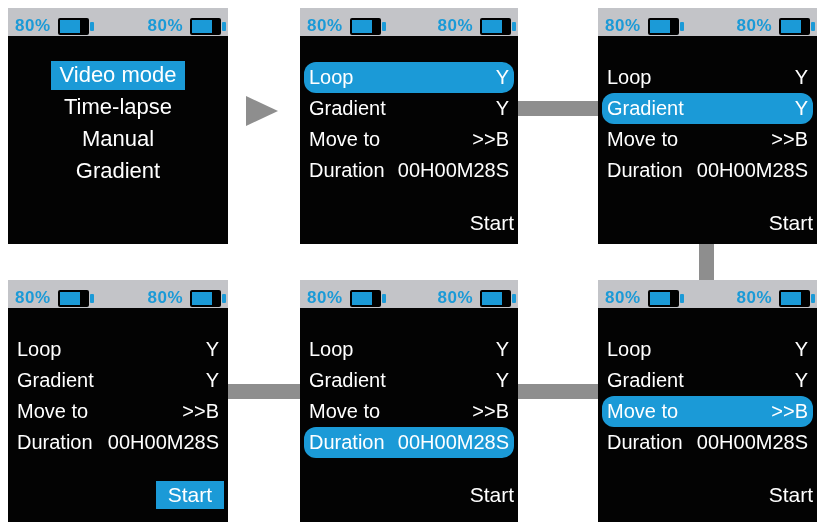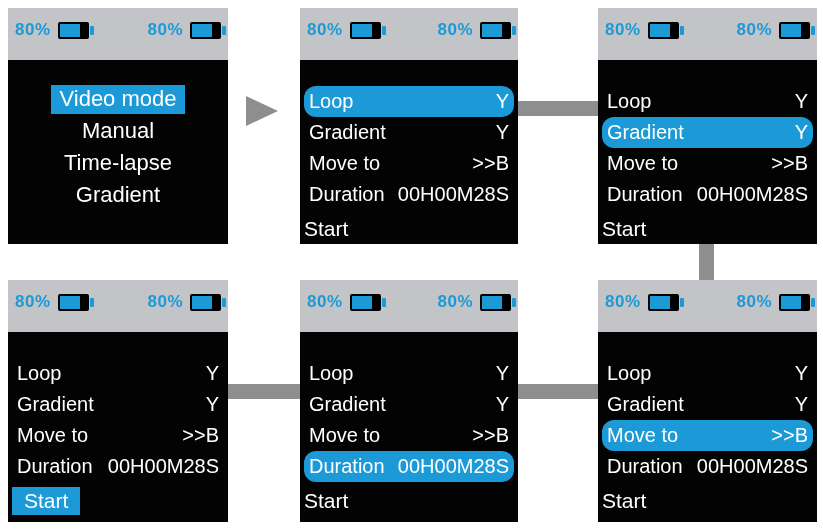--- a/index.html
+++ b/index.html
@@ -12,38 +12,38 @@
 
   
   .connector{position:absolute;background:var(--connector);z-index:1;}
   .flow-arrow{position:absolute;width:0;height:0;z-index:1;
     border-top:15px solid transparent;border-bottom:15px solid transparent;
     border-left:32px solid var(--connector);}
 
   
   .screen{position:absolute;background:var(--screen-bg);z-index:2;}
   .screen-header{height:28px;background:var(--header-bg);display:flex;
-    align-items:flex-start;justify-content:space-between;padding:12px 7px;}
+    align-items:flex-end;justify-content:space-between;padding:0 7px;}
   .batt{display:flex;align-items:center;gap:7px;}
   .batt-label{color:var(--accent);font-size:17px;font-weight:700;letter-spacing:0.5px;}
   .batt-icon{position:relative;width:31px;height:17px;background:#000;border-radius:2px;}
   .batt-fill{position:absolute;left:2px;top:2px;width:20px;height:13px;background:var(--accent);}
   .batt-nub{position:absolute;right:-5px;top:4px;width:4px;height:9px;background:var(--accent);border-radius:1px;}
 
   
   .mode-items{padding-top:24px;text-align:center;color:var(--text);font-size:22px;}
   .mode-item{height:32px;line-height:30px;}
   .mode-item .hl{background:var(--accent);padding:1px 8px 3px;}
 
   
   .rows{padding:26px 4px 0;}
   .row{display:flex;justify-content:space-between;align-items:center;height:31px;
     padding:0 5px;color:var(--text);font-size:20px;border-radius:12px;}
   .row.selected{background:var(--accent);}
-  .start-row{margin-top:5px;text-align:left;color:var(--text);font-size:21px;height:28px;line-height:28px;}
+  .start-row{margin-top:23px;text-align:right;color:var(--text);font-size:21px;height:28px;line-height:28px;}
   .start-row .hl{background:var(--accent);padding:2px 12px 3px;}
 
   #screen-1{left:8px;top:8px;width:220px;height:236px;}
   #screen-2{left:300px;top:8px;width:218px;height:236px;}
   #screen-3{left:598px;top:8px;width:219px;height:236px;}
   #screen-4{left:8px;top:280px;width:220px;height:242px;}
   #screen-5{left:300px;top:280px;width:218px;height:242px;}
   #screen-6{left:598px;top:280px;width:219px;height:242px;}
 
   #arrow-1-2{left:246px;top:96px;}
@@ -75,22 +75,22 @@
       <div class="batt">
         <span class="batt-label">80%</span>
         <span class="batt-icon">
             <span class="batt-fill"></span>
             <span class="batt-nub"></span>
           </span>
       </div>
     </div>
     <div class="mode-items">
       <div class="mode-item"><span class="hl">Video mode</span></div>
+      <div class="mode-item"><span>Time-lapse</span></div>
       <div class="mode-item"><span>Manual</span></div>
-      <div class="mode-item"><span>Time-lapse</span></div>
       <div class="mode-item"><span>Gradient</span></div>
     </div>
   </div>
 
   <div class="screen" id="screen-2">
     <div class="screen-header">
       <div class="batt">
         <span class="batt-label">80%</span>
         <span class="batt-icon">
             <span class="batt-fill"></span>

